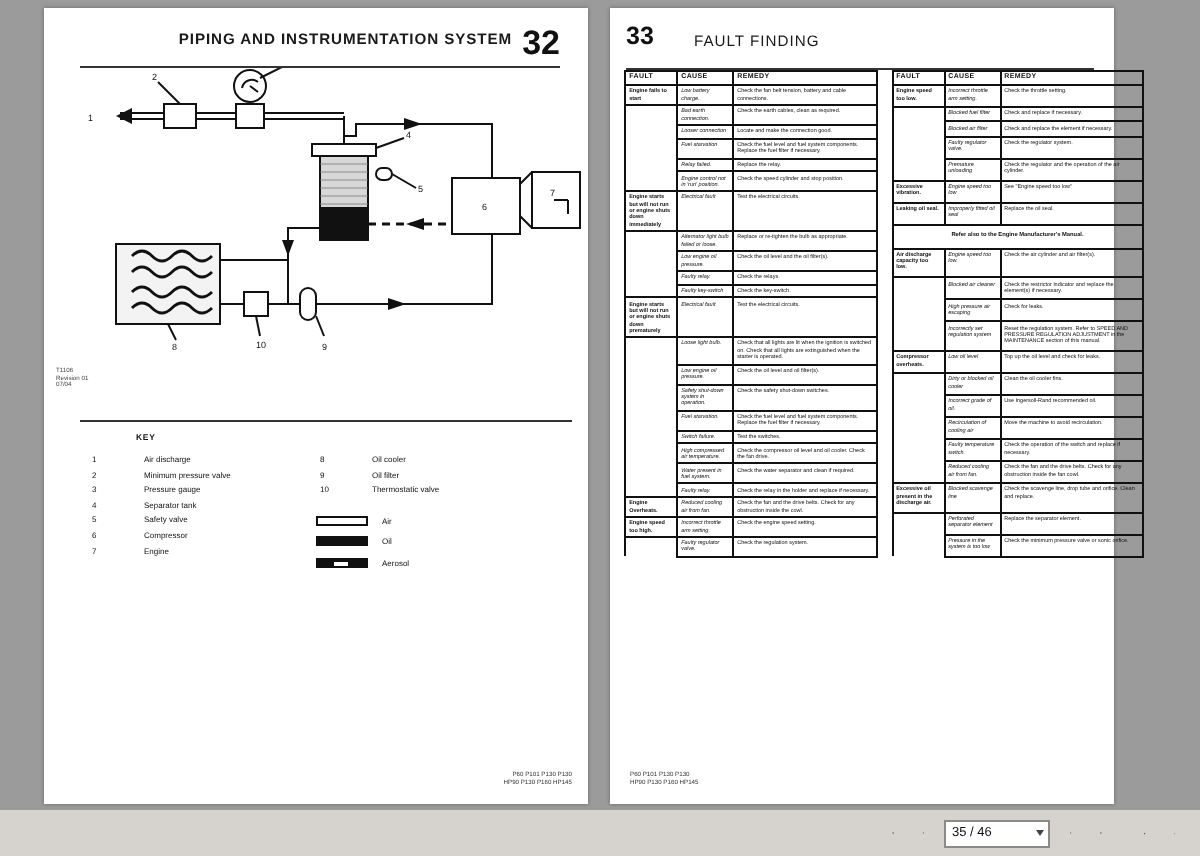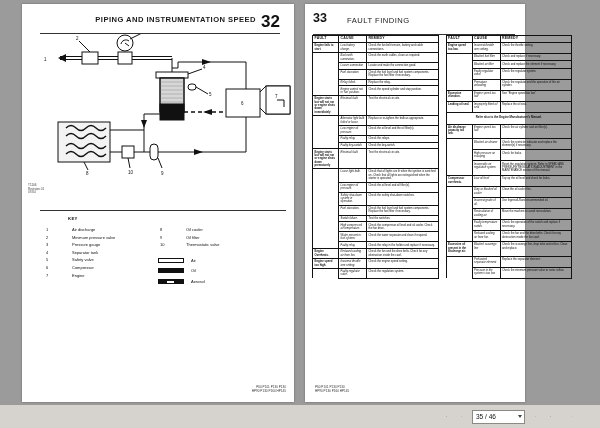--- a/index.html
+++ b/index.html
@@ -7,21 +7,21 @@
     width:600px;height:428px;overflow:hidden;
     background:#9a9a9a;
     font-family:"Liberation Sans", sans-serif;
     -webkit-font-smoothing:none;
   }
   .viewer{position:relative;width:600px;height:428px;background:#9b9b9b;}
   .pages{position:absolute;left:0;top:0;width:600px;height:405px;}
 
   .page{position:absolute;top:4px;height:398px;background:#ffffff;box-shadow:0 0 2px rgba(0,0,0,.35);}
   .page-left{left:22px;width:272px;}
-  .page-right{left:305px;width:220px;}
+  .page-right{left:305px;width:252px;}
 
   
   .lp-head{position:absolute;left:0;right:8px;top:10px;height:16px;}
   .lp-title{position:absolute;right:30px;top:1px;font-size:7.6px;font-weight:bold;letter-spacing:.45px;color:#1a1a1a;}
   .lp-num{position:absolute;right:6px;top:-2px;font-size:17px;font-weight:bold;color:#111;}
   .rule{position:absolute;left:18px;right:6px;top:19px;border-top:1px solid #333;}
 
   .diagram{position:absolute;left:0px;top:30px;width:272px;height:170px;}
   .drawno{position:absolute;left:6px;top:150px;font-size:3.1px;line-height:3.6px;color:#444;}
 
@@ -79,21 +79,21 @@
 </style>
 </head>
 <body>
 
 <div class="viewer">
 
   <div class="pages">
 
     <div class="page page-left">
       <div class="lp-head">
-        <div class="lp-title">PIPING AND INSTRUMENTATION SPEED</div>
+        <div class="lp-title">PIPING AND INSTRUMENTATION SYSTEM</div>
         <div class="lp-num">32</div>
         <div class="rule"></div>
       </div>
 
       <div class="diagram">
         <svg width="272" height="170" viewBox="0 0 272 170">
           <g fill="none" stroke="#111" stroke-width="1">
 
             <line x1="38" y1="22.5" x2="150" y2="22.5"></line>
             <line x1="38" y1="25.5" x2="150" y2="25.5"></line>

